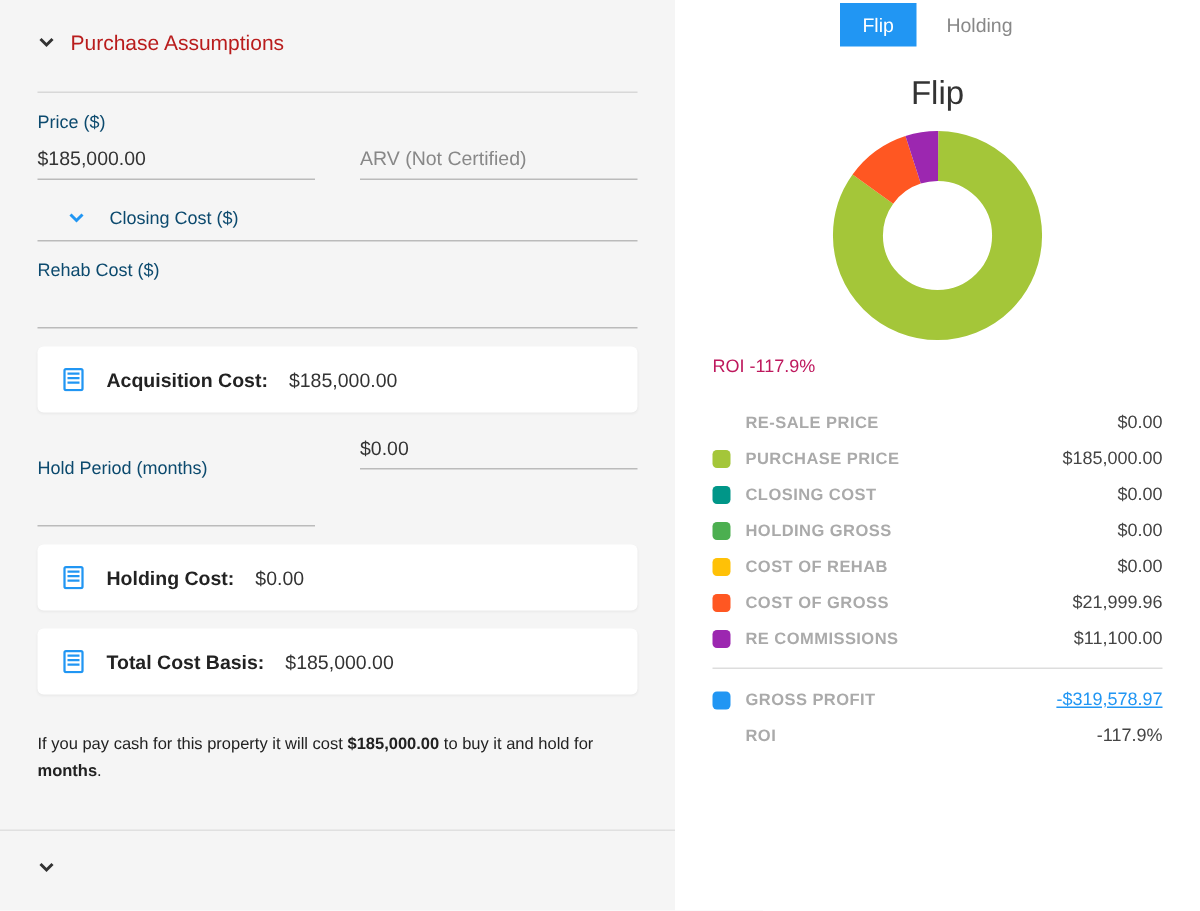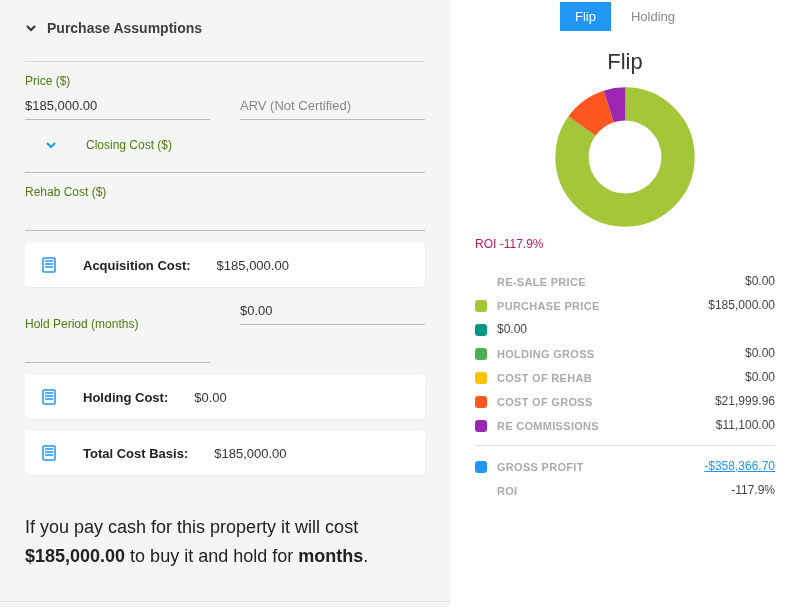--- a/index.html
+++ b/index.html
@@ -1,36 +1,36 @@
 <!DOCTYPE html>
 <html><head>
 <meta charset="utf-8">
 <style>
 * { box-sizing: border-box; margin: 0; padding: 0; }
 body { font-family: -apple-system, BlinkMacSystemFont, "Segoe UI", Arial, sans-serif; background: #fff; font-size: 13px; color: #333; }
 .container { display: flex; width: 800px; height: 607px; }
 .left-panel { width: 450px; background: #f5f5f5; padding: 20px 25px; overflow: hidden; }
 .right-panel { flex: 1; background: #fff; padding: 2px 25px; }
-.section-header { display: flex; align-items: center; gap: 10px; font-size: 14px; color: #404040; font-weight: 700; margin-bottom: 25px; cursor: pointer; }
+.section-header { display: flex; align-items: center; gap: 10px; font-size: 14px; color: #b91c1c; font-weight: 400; margin-bottom: 25px; cursor: pointer; }
 .chev { width: 12px; height: 12px; display: inline-flex; align-items: center; justify-content: center; }
 .chev svg { width: 10px; height: 10px; stroke: #333; stroke-width: 2; fill: none; }
 .divider { border: none; border-top: 1px solid #d8d8d8; margin: 8px 0 12px; }
 .field-row { display: flex; gap: 30px; margin-bottom: 10px; }
 .field { flex: 1; }
-.field-label { font-size: 12px; color: #4d7c0f; margin-bottom: 6px; display: block; }
+.field-label { font-size: 12px; color: #0c4a6e; margin-bottom: 6px; display: block; }
 .field-value { font-size: 13px; color: #333; padding: 4px 0 6px; border-bottom: 1px solid #bbb; }
 .field-placeholder { color: #888; }
-.closing-row { display: flex; align-items: center; gap: 29px; padding: 8px 0 20px 20px; border-bottom: 1px solid #bbb; margin: 10px 0 12px; }
+.closing-row { display: flex; align-items: center; gap: 16px; padding: 8px 0 8px 20px; border-bottom: 1px solid #bbb; margin: 10px 0 12px; }
 .closing-row .blue-chev svg { stroke: #2196f3; }
-.card { background: #fff; border-radius: 4px; padding: 14px 16px; display: flex; align-items: center; gap: 26px; margin: 12px 0; box-shadow: 0 1px 2px rgba(0,0,0,0.05); }
+.card { background: #fff; border-radius: 4px; padding: 14px 16px; display: flex; align-items: center; gap: 14px; margin: 12px 0; box-shadow: 0 1px 2px rgba(0,0,0,0.05); }
 .card-icon { width: 16px; height: 16px; display: inline-flex; align-items: center; justify-content: center; }
 .card-icon svg { width: 16px; height: 16px; fill: none; stroke: #2196f3; stroke-width: 1.5; }
 .card-label { font-weight: 600; font-size: 13px; color: #222; }
 .card-value { font-size: 13px; color: #333; }
-.summary-text { font-size: 18px; color: #222; line-height: 1.6; margin: 38px 0 30px; }
+.summary-text { font-size: 11px; color: #222; line-height: 1.6; margin: 25px 0 30px; }
 .summary-text b { font-weight: 700; }
 .tabs { display: flex; justify-content: center; gap: 5px; margin-bottom: 18px; }
 .tab { padding: 7px 15px; font-size: 13px; cursor: pointer; color: #888; }
 .tab.active { background: #2196f3; color: #fff; }
 .chart-title { text-align: center; font-size: 22px; color: #333; margin-bottom: 12px; }
 .donut-wrap { display: flex; justify-content: center; margin-bottom: 10px; }
 .donut { width: 140px; height: 140px; }
 .roi-text { text-align: left; font-size: 12px; color: #be185d; margin-bottom: 18px; }
 .legend { }
 .legend-row { display: flex; align-items: flex-end; padding: 5px 0; }
@@ -172,20 +172,21 @@
           <span class="legend-label">RE-SALE PRICE</span>
           <span class="legend-value">$0.00</span>
         </div>
         <div class="legend-row">
           <span class="legend-swatch" style="background: rgb(164, 198, 57);"></span>
           <span class="legend-label">PURCHASE PRICE</span>
           <span class="legend-value">$185,000.00</span>
         </div>
         <div class="legend-row">
           <span class="legend-swatch" style="background: rgb(0, 150, 136);"></span>
+          <span class="legend-label">CLOSING COST</span>
           <span class="legend-value">$0.00</span>
         </div>
         <div class="legend-row">
           <span class="legend-swatch" style="background: rgb(76, 175, 80);"></span>
           <span class="legend-label">HOLDING GROSS</span>
           <span class="legend-value">$0.00</span>
         </div>
         <div class="legend-row">
           <span class="legend-swatch" style="background: rgb(255, 193, 7);"></span>
           <span class="legend-label">COST OF REHAB</span>
@@ -198,21 +199,21 @@
         </div>
         <div class="legend-row">
           <span class="legend-swatch" style="background: rgb(156, 39, 176);"></span>
           <span class="legend-label">RE COMMISSIONS</span>
           <span class="legend-value">$11,100.00</span>
         </div>
         <hr class="legend-divider">
         <div class="legend-row">
           <span class="legend-swatch" style="background:#2196f3"></span>
           <span class="legend-label">GROSS PROFIT</span>
-          <span class="legend-value gross-profit-value">-$358,366.70</span>
+          <span class="legend-value gross-profit-value">-$319,578.97</span>
         </div>
         <div class="legend-row">
           <span class="legend-swatch none"></span>
           <span class="legend-label">ROI</span>
           <span class="legend-value">-117.9%</span>
         </div>
       </div>
   </div>
 </div>
 

